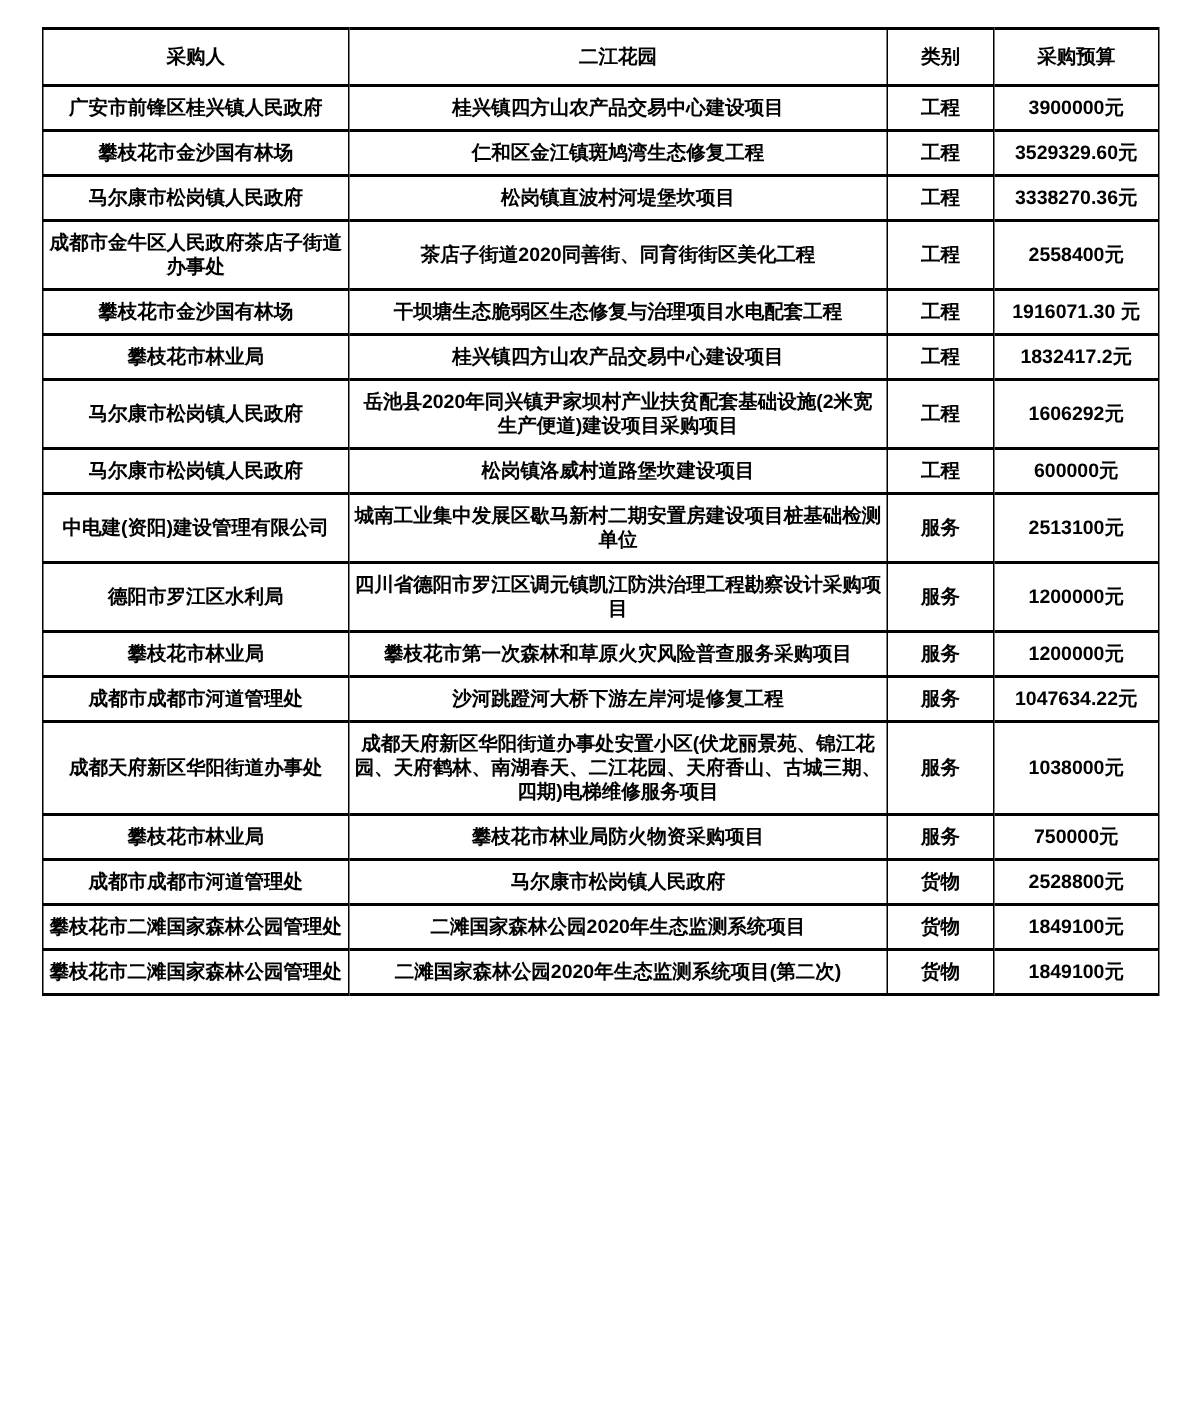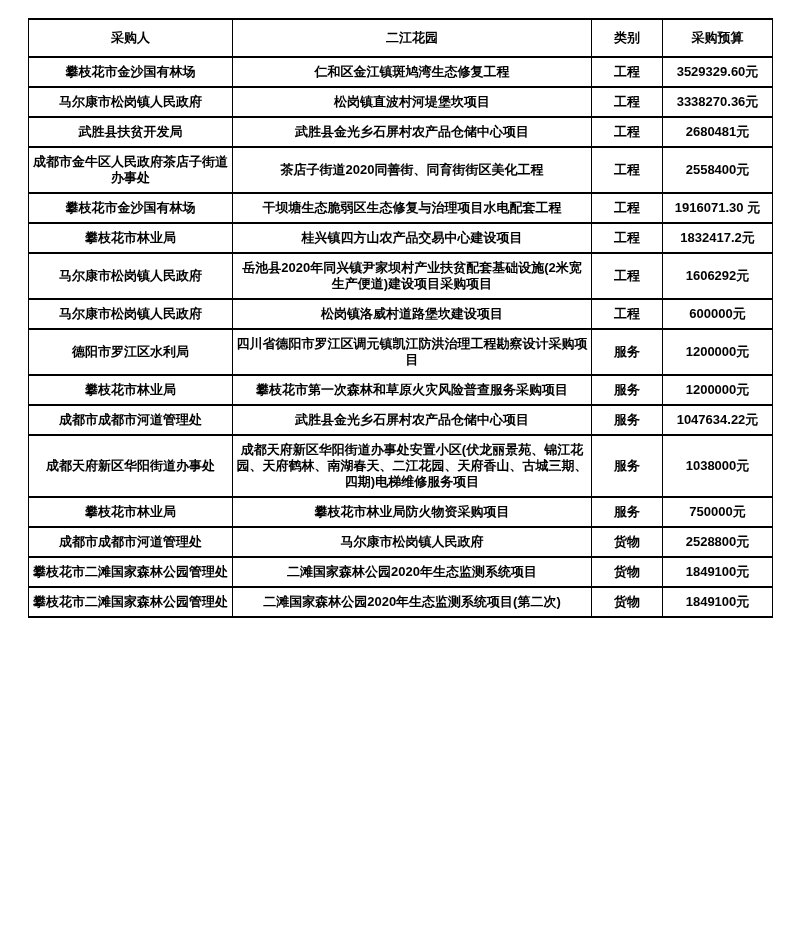--- a/index.html
+++ b/index.html
@@ -59,36 +59,36 @@
     <thead>
       <tr>
         <th>采购人</th>
         <th>二江花园</th>
         <th>类别</th>
         <th>采购预算</th>
       </tr>
     </thead>
     <tbody>
         <tr>
+          <td>广安市前锋区桂兴镇人民政府</td>
+          <td>桂兴镇四方山农产品交易中心建设项目</td>
+          <td>工程</td>
+          <td>3900000元</td>
+        </tr>
+        <tr>
           <td>攀枝花市金沙国有林场</td>
           <td>仁和区金江镇斑鸠湾生态修复工程</td>
           <td>工程</td>
           <td>3529329.60元</td>
         </tr>
         <tr>
           <td>马尔康市松岗镇人民政府</td>
           <td>松岗镇直波村河堤堡坎项目</td>
           <td>工程</td>
           <td>3338270.36元</td>
-        </tr>
-        <tr>
-          <td>武胜县扶贫开发局</td>
-          <td>武胜县金光乡石屏村农产品仓储中心项目</td>
-          <td>工程</td>
-          <td>2680481元</td>
         </tr>
         <tr>
           <td>成都市金牛区人民政府茶店子街道办事处</td>
           <td>茶店子街道2020同善街、同育街街区美化工程</td>
           <td>工程</td>
           <td>2558400元</td>
         </tr>
         <tr>
           <td>攀枝花市金沙国有林场</td>
           <td>干坝塘生态脆弱区生态修复与治理项目水电配套工程</td>
@@ -107,34 +107,40 @@
           <td>工程</td>
           <td>1606292元</td>
         </tr>
         <tr>
           <td>马尔康市松岗镇人民政府</td>
           <td>松岗镇洛威村道路堡坎建设项目</td>
           <td>工程</td>
           <td>600000元</td>
         </tr>
         <tr>
+          <td>中电建(资阳)建设管理有限公司</td>
+          <td>城南工业集中发展区歇马新村二期安置房建设项目桩基础检测单位</td>
+          <td>服务</td>
+          <td>2513100元</td>
+        </tr>
+        <tr>
           <td>德阳市罗江区水利局</td>
           <td>四川省德阳市罗江区调元镇凯江防洪治理工程勘察设计采购项目</td>
           <td>服务</td>
           <td>1200000元</td>
         </tr>
         <tr>
           <td>攀枝花市林业局</td>
           <td>攀枝花市第一次森林和草原火灾风险普查服务采购项目</td>
           <td>服务</td>
           <td>1200000元</td>
         </tr>
         <tr>
           <td>成都市成都市河道管理处</td>
-          <td>武胜县金光乡石屏村农产品仓储中心项目</td>
+          <td>沙河跳蹬河大桥下游左岸河堤修复工程</td>
           <td>服务</td>
           <td>1047634.22元</td>
         </tr>
         <tr>
           <td>成都天府新区华阳街道办事处</td>
           <td>成都天府新区华阳街道办事处安置小区(伏龙丽景苑、锦江花园、天府鹤林、南湖春天、二江花园、天府香山、古城三期、四期)电梯维修服务项目</td>
           <td>服务</td>
           <td>1038000元</td>
         </tr>
         <tr>

